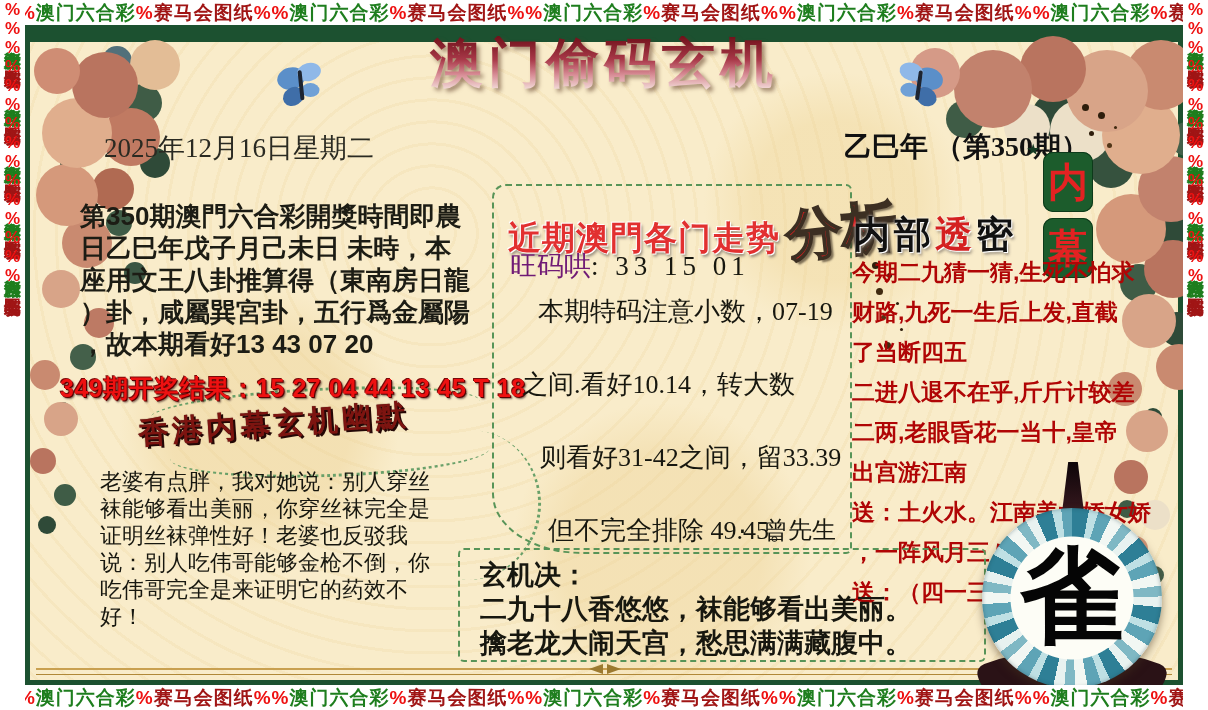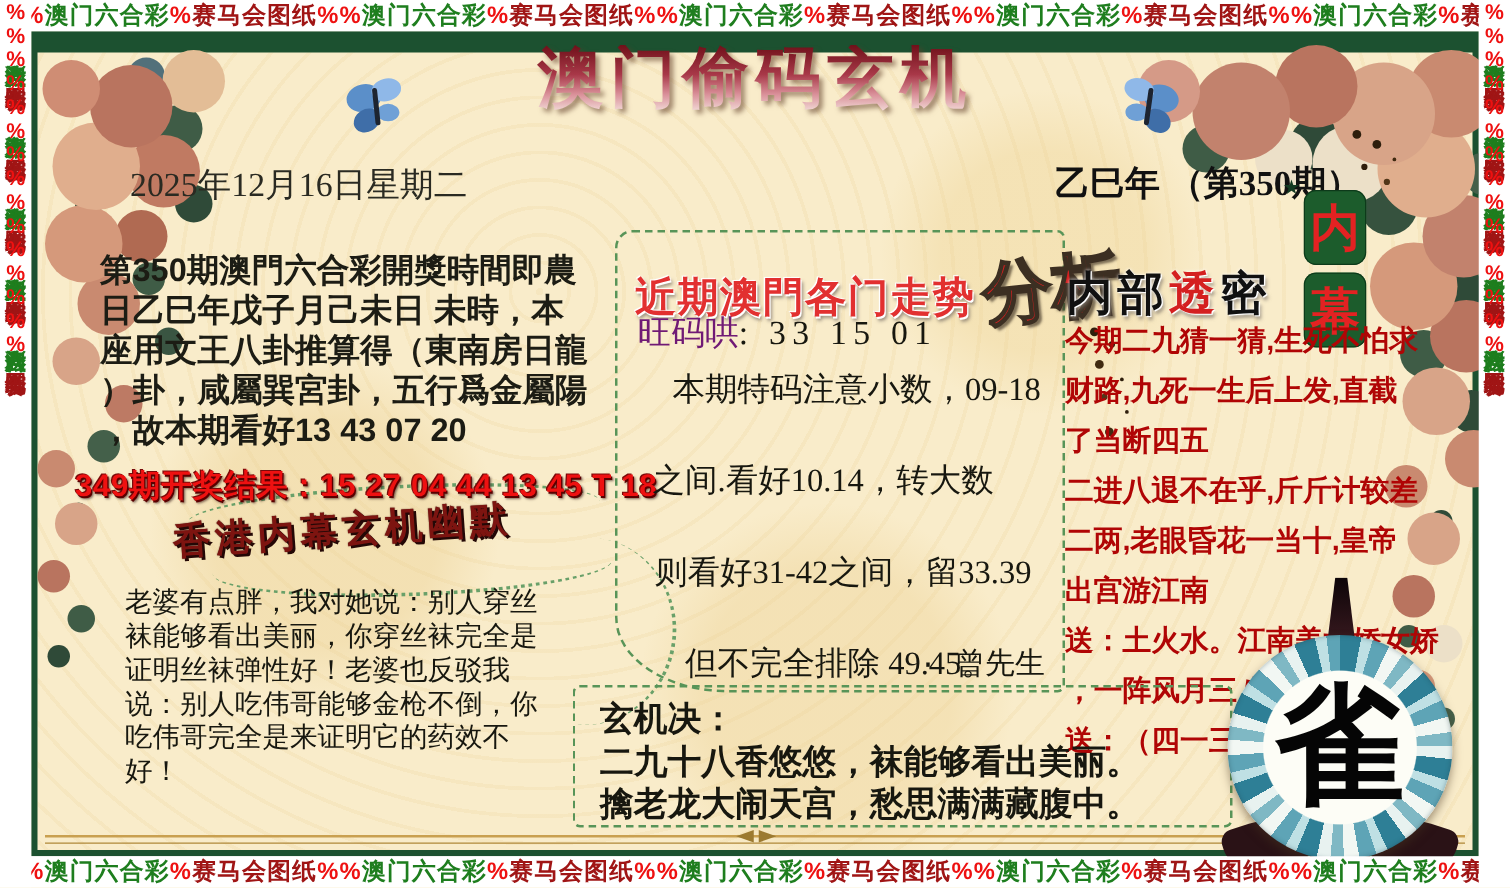--- a/index.html
+++ b/index.html
@@ -123,21 +123,21 @@
     text-shadow:3px 3px 2px rgba(60,47,34,.65);}
   .pa-hot{position:absolute;left:16px;top:62px;font-size:27px;white-space:nowrap;
     font-family:"Liberation Serif","DejaVu Serif",serif;}
   .pa-hot .lab{color:#701a75;}
   .pa-hot .val{color:#17170f;letter-spacing:5px;}
   .pa-lines{position:absolute;left:0;top:108px;width:100%;
     font-family:"Liberation Serif","DejaVu Serif",serif;font-size:26px;color:#17170f;}
   .pa-line{margin-bottom:38px;white-space:nowrap;}
   .pa-line.l1{margin-left:44px;}
   .pa-line.l2{margin-left:28px;}
-  .pa-line.l3{margin-left:30px;}
+  .pa-line.l3{margin-left:46px;}
   .pa-line.l4{margin-left:54px;}
   .pa-sign{position:absolute;right:14px;bottom:6px;font-size:24px;color:#17170f;
     font-family:Liberation Mono, monospace;}
 
   
   .insider-header{position:absolute;left:853px;top:210px;z-index:4;white-space:nowrap;
     font-family:"Liberation Serif","DejaVu Serif",serif;font-weight:bold;font-size:37px;
     letter-spacing:4px;color:#111;
     text-shadow:0 0 3px #fff,1px 1px 0 #fff,2px 3px 3px rgba(120,110,100,.7);}
   .insider-header .red{color:#d42020;}
@@ -232,21 +232,21 @@
 好！</div>
 
   <div class="panel-analysis">
     <div class="pa-header">
       <span>近期澳門各门走势</span><span class="pa-accent">分析</span>
     </div>
     <div class="pa-hot">
       <span class="lab">旺码哄</span><span class="val">: 33 15 01</span>
     </div>
     <div class="pa-lines">
-      <div class="pa-line l1">本期特码注意小数，09-18</div>
+      <div class="pa-line l1">本期特码注意小数，07-19</div>
       <div class="pa-line l2">之间.看好10.14，转大数</div>
       <div class="pa-line l3">则看好31-42之间，留33.39</div>
       <div class="pa-line l4">但不完全排除 49.45。</div>
     </div>
     <div class="pa-sign">· 曾先生</div>
   </div>
 
   <div class="insider-header">
     <span>内部</span><span class="red">透</span><span>密</span>
   </div>

